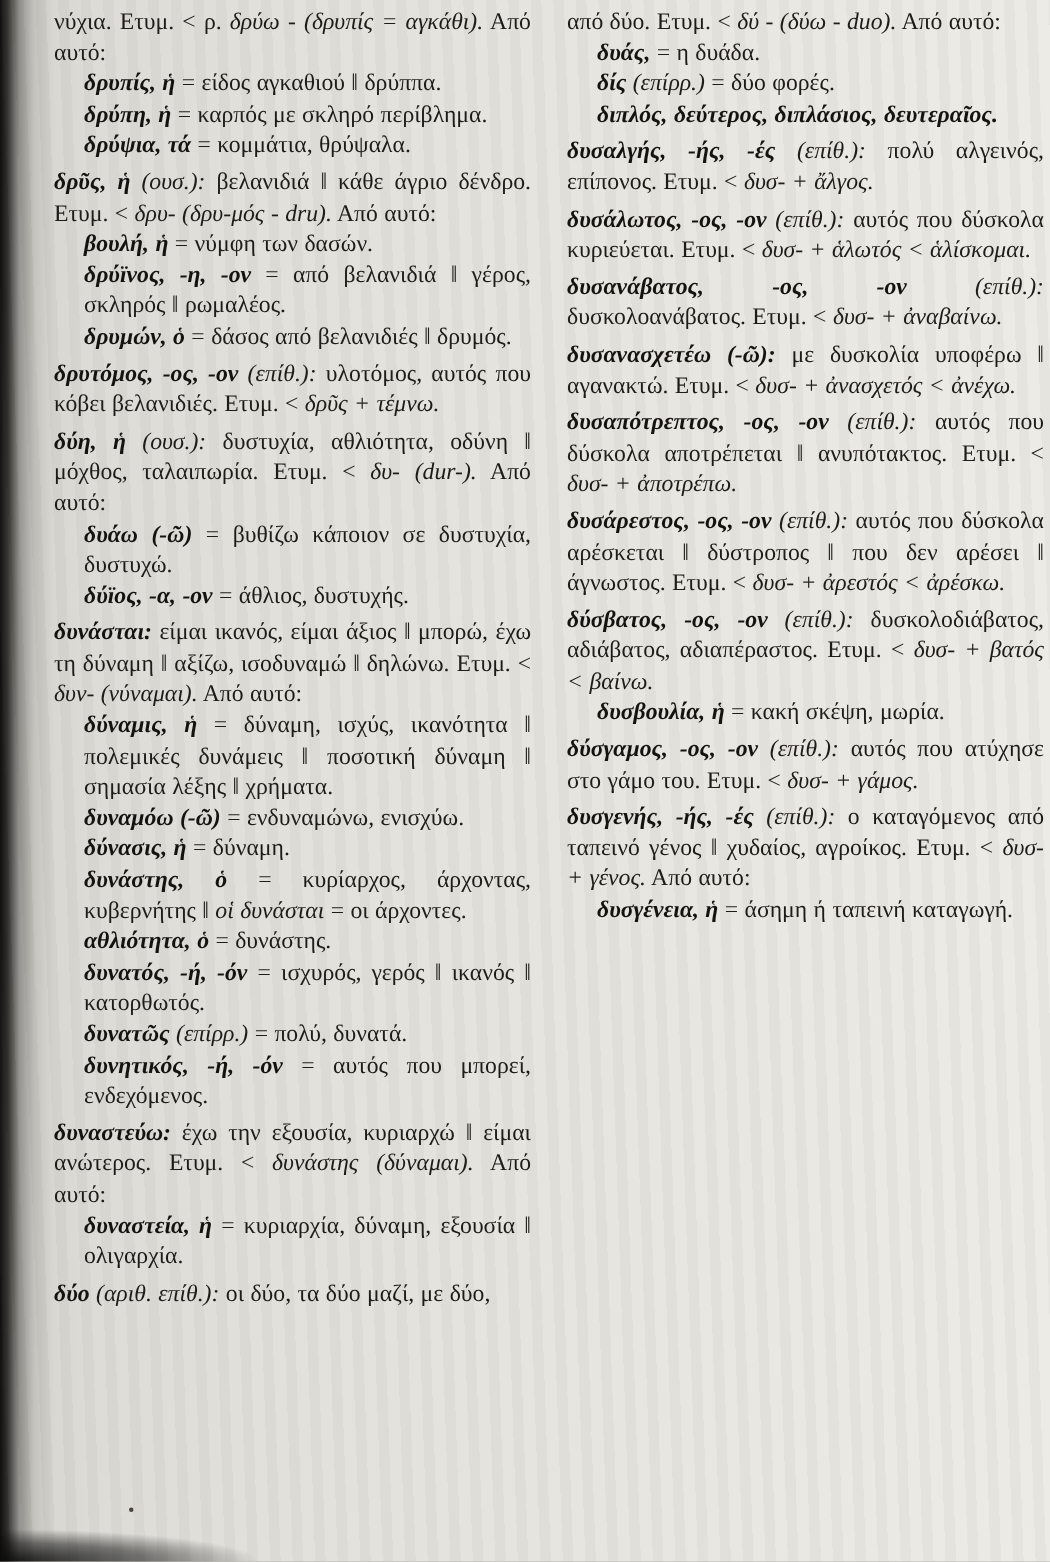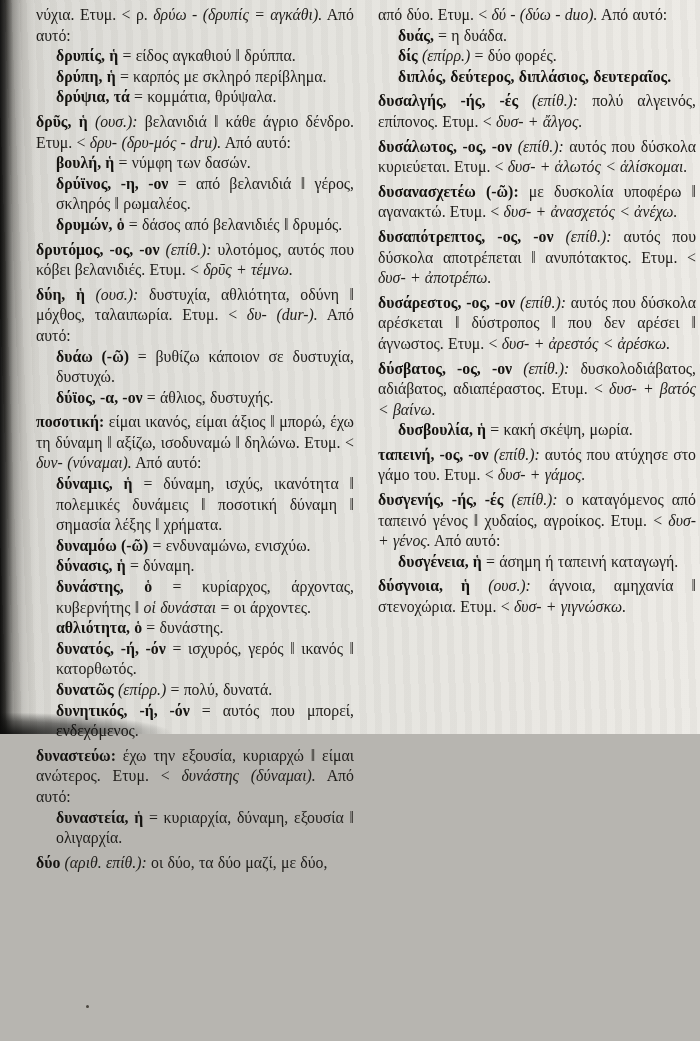--- a/index.html
+++ b/index.html
@@ -2,21 +2,21 @@
 <html><head>
 <meta charset="utf-8">
 <style>
   html,body{margin:0;padding:0;}
   body{
     width:700px;height:1041px;overflow:hidden;
     font-family:"Liberation Serif","DejaVu Serif",serif;
     background:#b7b5b0;
   }
   .page{
-    position:relative;width:700px;height:734px;
+    position:relative;width:700px;height:1041px;
     background:
       linear-gradient(90deg, rgba(10,10,9,1) 0px, rgba(30,29,27,.92) 5px,
         rgba(88,86,82,.55) 13px, rgba(140,138,132,.30) 23px,
         rgba(190,188,182,.12) 36px, rgba(0,0,0,0) 60px),
       linear-gradient(90deg,#d9d8d3 0%,#e0dfda 25%,#e4e3de 50%,#e9e7e2 78%,#eceae5 100%);
   }
   .paper-texture{
     position:absolute;inset:0;pointer-events:none;
     background:repeating-linear-gradient(88deg, rgba(120,118,112,.05) 0 7px, rgba(255,255,255,.04) 7px 15px);
   }
@@ -25,21 +25,21 @@
     display:flex;gap:24px;padding:5px 4px 0 36px;
   }
   .col{width:318px;}
   .para{
     margin:0;text-align:justify;
     font-size:15.8px;line-height:20.6px;color:#1e1c19;
     word-spacing:.02em;
   }
   .para.entry{margin-top:4px;}
   .para.sub{margin-left:20px;}
-  .run-b{font-weight:bold;color:#151310;}
+  .run-b{font-weight:bold;color:#151310;font-style:italic;}
   .run-i{font-style:italic;}
   .bottom-shadow{
     position:absolute;left:0;bottom:0;width:240px;height:34px;pointer-events:none;
     background:radial-gradient(ellipse 240px 30px at 0% 100%,
       rgba(12,12,11,.92) 0%, rgba(12,12,11,.5) 42%, rgba(12,12,11,0) 72%);
   }
   .speck{
     position:absolute;left:86px;top:1005px;width:3px;height:3px;
     background:#4a463f;border-radius:50%;
   }
@@ -56,46 +56,46 @@
         <p class="para sub"><span class="run-b">δρύπη, ἡ</span><span> = καρπός με σκληρό περίβλημα.</span></p>
         <p class="para sub"><span class="run-b">δρύψια, τά</span><span> = κομμάτια, θρύψαλα.</span></p>
         <p class="para entry"><span class="run-b">δρῦς, ἡ </span><span class="run-i">(ουσ.):</span><span> βελανιδιά ‖ κάθε άγριο δένδρο. Ετυμ. &lt; </span><span class="run-i">δρυ- (δρυ-μός - dru).</span><span> Από αυτό:</span></p>
         <p class="para sub"><span class="run-b">βουλή, ἡ</span><span> = νύμφη των δασών.</span></p>
         <p class="para sub"><span class="run-b">δρύϊνος, -η, -ον</span><span> = από βελανιδιά ‖ γέρος, σκληρός ‖ ρωμαλέος.</span></p>
         <p class="para sub"><span class="run-b">δρυμών, ὁ</span><span> = δάσος από βελανιδιές ‖ δρυμός.</span></p>
         <p class="para entry"><span class="run-b">δρυτόμος, -ος, -ον </span><span class="run-i">(επίθ.):</span><span> υλοτόμος, αυτός που κόβει βελανιδιές. Ετυμ. &lt; </span><span class="run-i">δρῦς + τέμνω.</span></p>
         <p class="para entry"><span class="run-b">δύη, ἡ </span><span class="run-i">(ουσ.):</span><span> δυστυχία, αθλιότητα, οδύνη ‖ μόχθος, ταλαιπωρία. Ετυμ. &lt; </span><span class="run-i">δυ- (dur-).</span><span> Από αυτό:</span></p>
         <p class="para sub"><span class="run-b">δυάω (-ῶ)</span><span> = βυθίζω κάποιον σε δυστυχία, δυστυχώ.</span></p>
         <p class="para sub"><span class="run-b">δύϊος, -α, -ον</span><span> = άθλιος, δυστυχής.</span></p>
-        <p class="para entry"><span class="run-b">ποσοτική:</span><span> είμαι ικανός, είμαι άξιος ‖ μπορώ, έχω τη δύναμη ‖ αξίζω, ισοδυναμώ ‖ δηλώνω. Ετυμ. &lt; </span><span class="run-i">δυν- (νύναμαι).</span><span> Από αυτό:</span></p>
+        <p class="para entry"><span class="run-b">δυνάσται:</span><span> είμαι ικανός, είμαι άξιος ‖ μπορώ, έχω τη δύναμη ‖ αξίζω, ισοδυναμώ ‖ δηλώνω. Ετυμ. &lt; </span><span class="run-i">δυν- (νύναμαι).</span><span> Από αυτό:</span></p>
         <p class="para sub"><span class="run-b">δύναμις, ἡ</span><span> = δύναμη, ισχύς, ικανότητα ‖ πολεμικές δυνάμεις ‖ ποσοτική δύναμη ‖ σημασία λέξης ‖ χρήματα.</span></p>
         <p class="para sub"><span class="run-b">δυναμόω (-ῶ)</span><span> = ενδυναμώνω, ενισχύω.</span></p>
         <p class="para sub"><span class="run-b">δύνασις, ἡ</span><span> = δύναμη.</span></p>
         <p class="para sub"><span class="run-b">δυνάστης, ὁ</span><span> = κυρίαρχος, άρχοντας, κυβερνήτης ‖ </span><span class="run-i">οἱ δυνάσται</span><span> = οι άρχοντες.</span></p>
         <p class="para sub"><span class="run-b">αθλιότητα, ὁ</span><span> = δυνάστης.</span></p>
         <p class="para sub"><span class="run-b">δυνατός, -ή, -όν</span><span> = ισχυρός, γερός ‖ ικανός ‖ κατορθωτός.</span></p>
         <p class="para sub"><span class="run-b">δυνατῶς </span><span class="run-i">(επίρρ.)</span><span> = πολύ, δυνατά.</span></p>
         <p class="para sub"><span class="run-b">δυνητικός, -ή, -όν</span><span> = αυτός που μπορεί, ενδεχόμενος.</span></p>
         <p class="para entry"><span class="run-b">δυναστεύω:</span><span> έχω την εξουσία, κυριαρχώ ‖ είμαι ανώτερος. Ετυμ. &lt; </span><span class="run-i">δυνάστης (δύναμαι).</span><span> Από αυτό:</span></p>
         <p class="para sub"><span class="run-b">δυναστεία, ἡ</span><span> = κυριαρχία, δύναμη, εξουσία ‖ ολιγαρχία.</span></p>
         <p class="para entry"><span class="run-b">δύο </span><span class="run-i">(αριθ. επίθ.):</span><span> οι δύο, τα δύο μαζί, με δύο,</span></p>
       </div>
     <div class="col">
         <p class="para cont"><span>από δύο. Ετυμ. &lt; </span><span class="run-i">δύ - (δύω - duo).</span><span> Από αυτό:</span></p>
         <p class="para sub"><span class="run-b">δυάς,</span><span> = η δυάδα.</span></p>
         <p class="para sub"><span class="run-b">δίς </span><span class="run-i">(επίρρ.)</span><span> = δύο φορές.</span></p>
         <p class="para sub"><span class="run-b">διπλός, δεύτερος, διπλάσιος, δευτεραῖος.</span></p>
         <p class="para entry"><span class="run-b">δυσαλγής, -ής, -ές </span><span class="run-i">(επίθ.):</span><span> πολύ αλγεινός, επίπονος. Ετυμ. &lt; </span><span class="run-i">δυσ- + ἄλγος.</span></p>
         <p class="para entry"><span class="run-b">δυσάλωτος, -ος, -ον </span><span class="run-i">(επίθ.):</span><span> αυτός που δύσκολα κυριεύεται. Ετυμ. &lt; </span><span class="run-i">δυσ- + ἁλωτός &lt; ἁλίσκομαι.</span></p>
+        <p class="para entry"><span class="run-b">δυσανάβατος, -ος, -ον </span><span class="run-i">(επίθ.):</span><span> δυσκολοανάβατος. Ετυμ. &lt; </span><span class="run-i">δυσ- + ἀναβαίνω.</span></p>
         <p class="para entry"><span class="run-b">δυσανασχετέω (-ῶ):</span><span> με δυσκολία υποφέρω ‖ αγανακτώ. Ετυμ. &lt; </span><span class="run-i">δυσ- + ἀνασχετός &lt; ἀνέχω.</span></p>
         <p class="para entry"><span class="run-b">δυσαπότρεπτος, -ος, -ον </span><span class="run-i">(επίθ.):</span><span> αυτός που δύσκολα αποτρέπεται ‖ ανυπότακτος. Ετυμ. &lt; </span><span class="run-i">δυσ- + ἀποτρέπω.</span></p>
         <p class="para entry"><span class="run-b">δυσάρεστος, -ος, -ον </span><span class="run-i">(επίθ.):</span><span> αυτός που δύσκολα αρέσκεται ‖ δύστροπος ‖ που δεν αρέσει ‖ άγνωστος. Ετυμ. &lt; </span><span class="run-i">δυσ- + ἀρεστός &lt; ἀρέσκω.</span></p>
         <p class="para entry"><span class="run-b">δύσβατος, -ος, -ον </span><span class="run-i">(επίθ.):</span><span> δυσκολοδιάβατος, αδιάβατος, αδιαπέραστος. Ετυμ. &lt; </span><span class="run-i">δυσ- + βατός &lt; βαίνω.</span></p>
         <p class="para sub"><span class="run-b">δυσβουλία, ἡ</span><span> = κακή σκέψη, μωρία.</span></p>
-        <p class="para entry"><span class="run-b">ταπεινή, -ος, -ον </span><span class="run-i">(επίθ.):</span><span> αυτός που ατύχησε στο γάμο του. Ετυμ. &lt; </span><span class="run-i">δυσ- + γάμος.</span></p>
+        <p class="para entry"><span class="run-b">δύσγαμος, -ος, -ον </span><span class="run-i">(επίθ.):</span><span> αυτός που ατύχησε στο γάμο του. Ετυμ. &lt; </span><span class="run-i">δυσ- + γάμος.</span></p>
         <p class="para entry"><span class="run-b">δυσγενής, -ής, -ές </span><span class="run-i">(επίθ.):</span><span> ο καταγόμενος από ταπεινό γένος ‖ χυδαίος, αγροίκος. Ετυμ. &lt; </span><span class="run-i">δυσ- + γένος.</span><span> Από αυτό:</span></p>
         <p class="para sub"><span class="run-b">δυσγένεια, ἡ</span><span> = άσημη ή ταπεινή καταγωγή.</span></p>
-        <p class="para entry"><span class="run-b">δύσγνοια, ἡ </span><span class="run-i">(ουσ.):</span><span> άγνοια, αμηχανία ‖ στενοχώρια. Ετυμ. &lt; </span><span class="run-i">δυσ- + γιγνώσκω.</span></p>
       </div>
   </div>
   <div class="bottom-shadow"></div>
   <div class="speck"></div>
 </div>
 
 </body></html>

